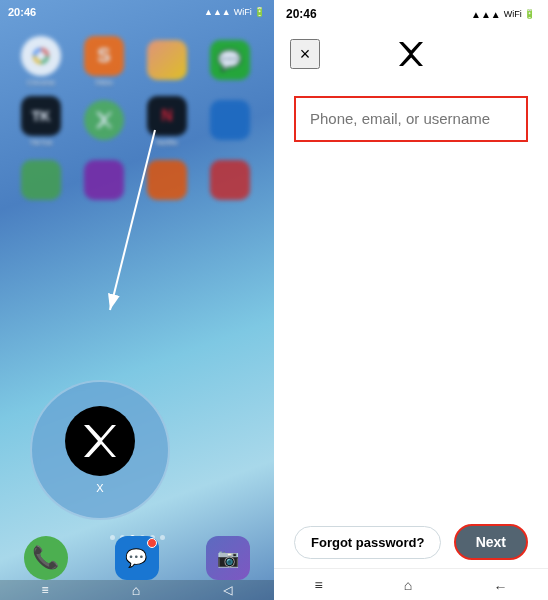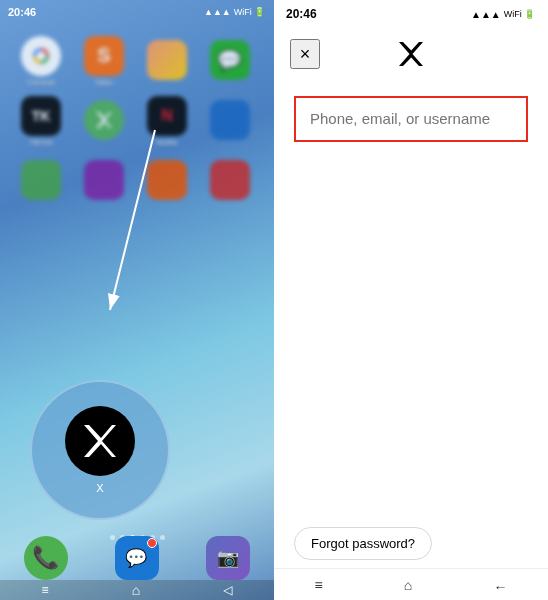--- a/index.html
+++ b/index.html
@@ -274,21 +274,21 @@
       align-items: center;
       justify-content: space-between;
     }
 
     .forgot-btn {
       border: 1px solid #cfd9de;
       border-radius: 20px;
       padding: 8px 16px;
       background: white;
       font-size: 13px;
-      font-weight: 400;
+      font-weight: 700;
       color: #000;
       cursor: pointer;
     }
 
     .next-btn {
       border: 2px solid #e8291c;
       border-radius: 20px;
       padding: 8px 20px;
       background: #536471;
       font-size: 14px;
@@ -582,20 +582,21 @@
 
   <div class="login-content">
 
     <div class="input-wrapper">
       <input class="phone-input" type="text" placeholder="Phone, email, or username" style="">
     </div>
   </div>
 
   <div class="login-footer">
     <button class="forgot-btn">Forgot password?</button>
+    <button class="next-btn">Next</button>
   </div>
 
   <div class="nav-bar-right">
     <span class="nav-icon">≡</span>
     <span class="nav-icon">⌂</span>
     <span class="nav-icon">←</span>
   </div>
 </div>
 
 </body></html>

